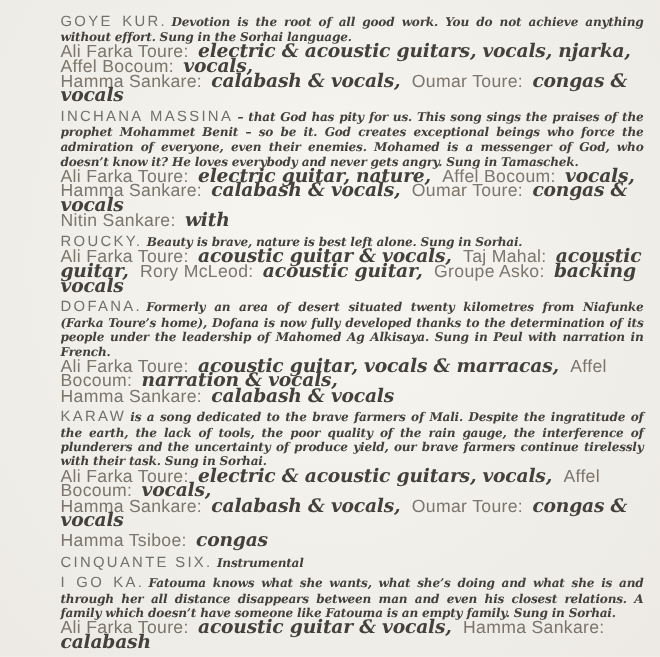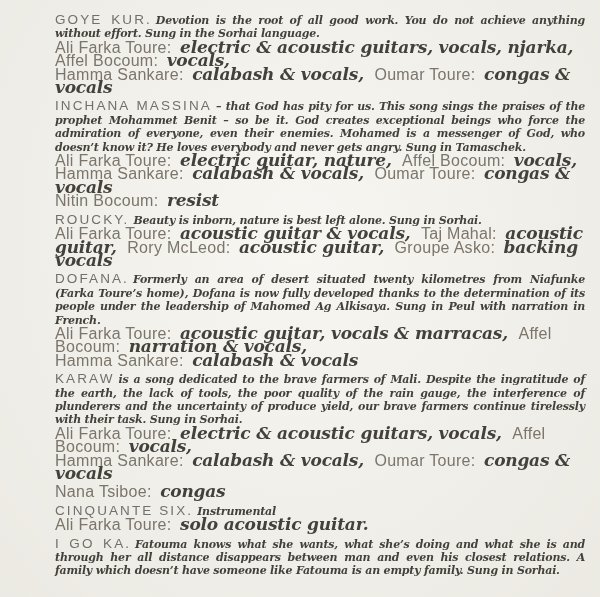--- a/index.html
+++ b/index.html
@@ -69,26 +69,26 @@
           <div class="credit-line"><span class="credit-name">Ali Farka Toure:</span> <span class="credit-role">electric &amp; acoustic guitars, vocals, njarka,</span> <span class="credit-name">Affel Bocoum:</span> <span class="credit-role">vocals,</span> </div>
           <div class="credit-line"><span class="credit-name">Hamma Sankare:</span> <span class="credit-role">calabash &amp; vocals,</span> <span class="credit-name">Oumar Toure:</span> <span class="credit-role">congas &amp; vocals</span> </div>
         </div>
   </section>
 
   <section class="track">
     <p class="desc"><span class="track-title">INCHANA MASSINA</span><span class="track-body">– that God has pity for us. This song sings the praises of the prophet Mohammet Benit – so be it. God creates exceptional beings who force the admiration of everyone, even their enemies. Mohamed is a messenger of God, who doesn’t know it? He loves everybody and never gets angry. Sung in Tamaschek.</span></p>
     <div class="credits">
           <div class="credit-line"><span class="credit-name">Ali Farka Toure:</span> <span class="credit-role">electric guitar, nature,</span> <span class="credit-name">Affel Bocoum:</span> <span class="credit-role">vocals,</span> </div>
           <div class="credit-line"><span class="credit-name">Hamma Sankare:</span> <span class="credit-role">calabash &amp; vocals,</span> <span class="credit-name">Oumar Toure:</span> <span class="credit-role">congas &amp; vocals</span> </div>
-          <div class="credit-line"><span class="credit-name">Nitin Bocoum:</span> <span class="credit-role">resist</span> </div>
+          <div class="credit-line"><span class="credit-name">Nitin Sankare:</span> <span class="credit-role">with</span> </div>
         </div>
   </section>
 
   <section class="track">
-    <p class="desc"><span class="track-title">ROUCKY.</span><span class="track-body">Beauty is inborn, nature is best left alone. Sung in Sorhai.</span></p>
+    <p class="desc"><span class="track-title">ROUCKY.</span><span class="track-body">Beauty is brave, nature is best left alone. Sung in Sorhai.</span></p>
     <div class="credits">
           <div class="credit-line"><span class="credit-name">Ali Farka Toure:</span> <span class="credit-role">acoustic guitar &amp; vocals,</span> <span class="credit-name">Taj Mahal:</span> <span class="credit-role">acoustic guitar,</span> <span class="credit-name">Rory McLeod:</span> <span class="credit-role">acoustic guitar,</span> <span class="credit-name">Groupe Asko:</span> <span class="credit-role">backing vocals</span> </div>
         </div>
   </section>
 
   <section class="track">
     <p class="desc"><span class="track-title">DOFANA.</span><span class="track-body">Formerly an area of desert situated twenty kilometres from Niafunke (Farka Toure’s home), Dofana is now fully developed thanks to the determination of its people under the leadership of Mahomed Ag Alkisaya. Sung in Peul with narration in French.</span></p>
     <div class="credits">
           <div class="credit-line"><span class="credit-name">Ali Farka Toure:</span> <span class="credit-role">acoustic guitar, vocals &amp; marracas,</span> <span class="credit-name">Affel Bocoum:</span> <span class="credit-role">narration &amp; vocals,</span> </div>
           <div class="credit-line"><span class="credit-name">Hamma Sankare:</span> <span class="credit-role">calabash &amp; vocals</span> </div>
@@ -98,29 +98,29 @@
   <section class="track">
     <p class="desc"><span class="track-title">KARAW</span><span class="track-body">is a song dedicated to the brave farmers of Mali. Despite the ingratitude of the earth, the lack of tools, the poor quality of the rain gauge, the interference of plunderers and the uncertainty of produce yield, our brave farmers continue tirelessly with their task. Sung in Sorhai.</span></p>
     <div class="credits">
           <div class="credit-line"><span class="credit-name">Ali Farka Toure:</span> <span class="credit-role">electric &amp; acoustic guitars, vocals,</span> <span class="credit-name">Affel Bocoum:</span> <span class="credit-role">vocals,</span> </div>
           <div class="credit-line"><span class="credit-name">Hamma Sankare:</span> <span class="credit-role">calabash &amp; vocals,</span> <span class="credit-name">Oumar Toure:</span> <span class="credit-role">congas &amp; vocals</span> </div>
         </div>
   </section>
 
   <section class="track">
     <div class="credits">
-          <div class="credit-line"><span class="credit-name">Nana Tsiboe:</span> <span class="credit-role">congas</span> </div>
+          <div class="credit-line"><span class="credit-name">Hamma Tsiboe:</span> <span class="credit-role">congas</span> </div>
         </div>
   </section>
 
   <section class="track">
     <p class="desc"><span class="track-title">CINQUANTE SIX.</span><span class="track-body">Instrumental</span></p>
-    <div class="credits">
-          <div class="credit-line"><span class="credit-name">Ali Farka Toure:</span> <span class="credit-role">solo acoustic guitar.</span> </div>
-        </div>
   </section>
 
   <section class="track">
     <p class="desc"><span class="track-title">I GO KA.</span><span class="track-body">Fatouma knows what she wants, what she’s doing and what she is and through her all distance disappears between man and even his closest relations. A family which doesn’t have someone like Fatouma is an empty family. Sung in Sorhai.</span></p>
+    <div class="credits">
+          <div class="credit-line"><span class="credit-name">Ali Farka Toure:</span> <span class="credit-role">acoustic guitar &amp; vocals,</span> <span class="credit-name">Hamma Sankare:</span> <span class="credit-role">calabash</span> </div>
+        </div>
   </section>
 
 </main>
 </div>
 
 </body></html>

